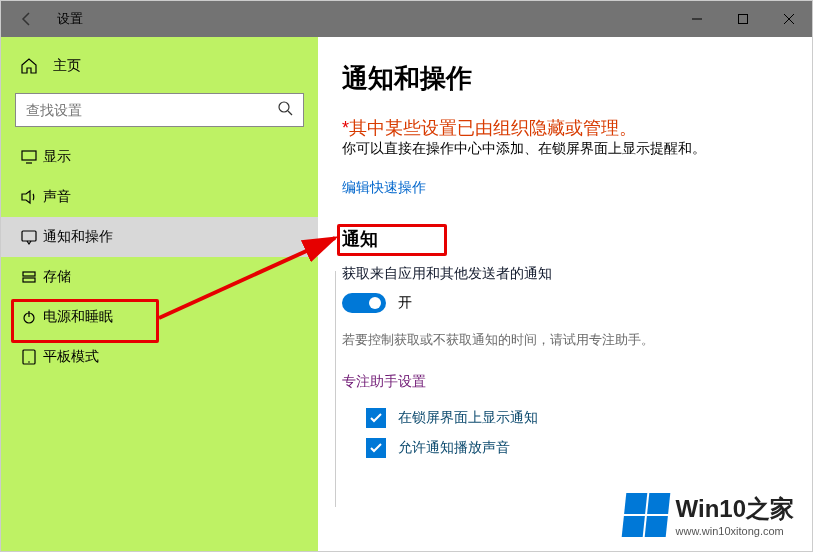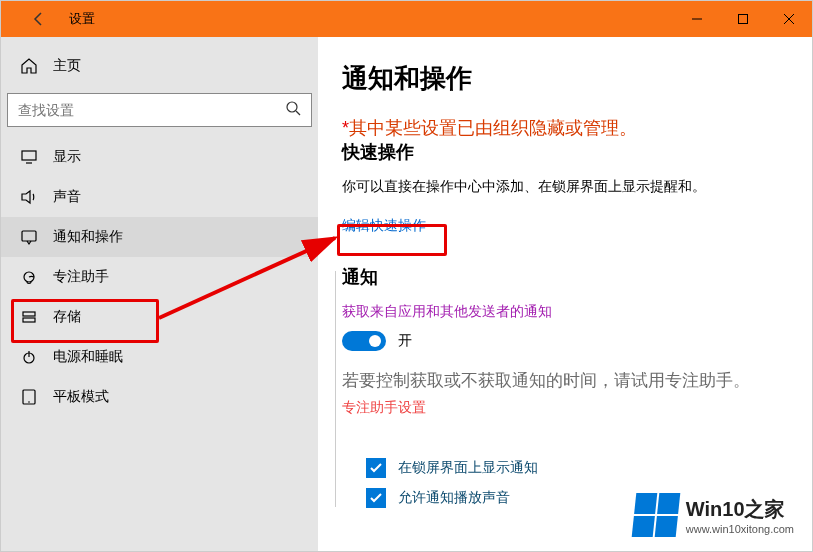--- a/index.html
+++ b/index.html
@@ -1,67 +1,67 @@
 <!DOCTYPE html>
 <html><head>
   <meta charset="utf-8">
   <style>
     * { margin: 0; padding: 0; box-sizing: border-box; font-family: "Microsoft YaHei", "Segoe UI", sans-serif; }
     body { width: 813px; height: 552px; background: #fff; overflow: hidden; position: relative; border: 1px solid #ccc; }
 
-    .titlebar { height: 36px; display: flex; align-items: center; padding-left: 24px; background: #f97316; }
+    .titlebar { height: 36px; display: flex; align-items: center; padding-left: 12px; background: #737373; }
     .titlebar .back { width: 28px; height: 28px; cursor: pointer; display:flex; align-items:center; justify-content:center; }
     .titlebar .title { font-size: 13px; margin-left: 16px; color:#000; }
     .titlebar .win-controls { margin-left:auto; display:flex; }
     .titlebar .win-btn { width:46px; height:36px; display:flex; align-items:center; justify-content:center; cursor:pointer; }
 
     .container { display:flex; height: calc(100% - 36px); }
 
-    .sidebar { width: 317px; background:#e5e5e5; padding-top: 10px; }
+    .sidebar { width: 317px; background:#bef264; padding-top: 10px; }
     .home-row { display:flex; align-items:center; padding: 10px 18px; cursor:pointer; gap:14px; }
     .home-icon, .si-icon { width:20px; display:flex; justify-content:center; align-items:center; color:#000; }
     .home-label, .si-label { font-size:14px; color:#000; }
 
-    .search-wrap { padding: 8px 6px 10px; }
+    .search-wrap { padding: 8px 14px 10px; }
     .search-box { display:flex; align-items:center; border:1px solid #888; background:#fff; height:34px; padding: 0 10px; }
     .search-box input { border:none; outline:none; flex:1; font-size:14px; background:transparent; }
     .search-box .sicon { color:#333; }
 
     .section-head { font-size:13px; font-weight:600; padding: 18px 18px 12px; color:#000; }
 
-    .sidebar-item { display:flex; align-items:center; padding: 11px 18px; cursor:pointer; gap:14px;text-align:right; }
+    .sidebar-item { display:flex; align-items:center; padding: 11px 18px; cursor:pointer; gap:4px;text-align:right; }
     .sidebar-item.selected { background:#d8d8d8; }
 
     .highlight-red { border: 3px solid #e60000; border-radius: 2px; pointer-events:none; position:absolute; }
 
     .main { flex:1; padding: 24px 30px 10px 24px; overflow:hidden; position:relative; }
     .main h1 { font-size:26px; font-weight:600; margin-bottom: 20px; color:#000; }
     .red-msg { color:#d83b01; font-size:18px; }
     .red-msg .star { color:#e60000; }
     .main h2 { font-size:18px; font-weight:600; margin-bottom: 14px; color:#000; }
     .p-desc { font-size:14px; color:#000; margin-bottom: 20px; }
     .link { color:#0066cc; font-size:14px; cursor:pointer; display:inline-block;font-family:Liberation Serif, serif; }
 
-    .notif-toggle-label { font-size:14px; color:#a21caf; margin-top: 14px; margin-bottom: 10px; }
+    .notif-toggle-label { font-size:14px; color:#0f172a; margin-top: 14px; margin-bottom: 10px; }
     .toggle-row { display:flex; align-items:center; gap:12px; margin-bottom: 18px; }
     .toggle { width:44px; height:20px; border-radius:10px; background:#0078d7; position:relative; cursor:pointer; }
     .toggle .knob { width:12px; height:12px; border-radius:50%; background:#fff; position:absolute; top:4px; right:5px; }
     .toggle-text { font-size:14px; }
 
-    .gray-desc { font-size:17px; color:#6b6b6b; margin-bottom: 6px; }
-    .link2 { color:#ef4444; font-size:14px; cursor:pointer; margin-bottom: 24px; display:inline-block; }
+    .gray-desc { font-size:13px; color:#6b6b6b; margin-bottom: 23px; }
+    .link2 { color:#701a75; font-size:14px; cursor:pointer; margin-bottom: 0; display:inline-block; }
 
     .check-row { display:flex; align-items:center; gap:12px; padding:5px 0 5px 24px; font-size:14px; color:#0c4a6e; }
     .checkbox { width:20px; height:20px; background:#0078d7; display:flex; align-items:center; justify-content:center; color:#fff; flex-shrink:0; }
 
     .watermark { position:absolute; right: 18px; bottom: 14px; display:flex; align-items:center; gap:8px; pointer-events:none; }
     .win-logo { width:44px; height:44px; display:grid; grid-template-columns:1fr 1fr; grid-template-rows:1fr 1fr; gap:2px; transform: skewX(-6deg); }
     .win-logo div { background:#0078d7; }
     .wm-text { display:flex; flex-direction:column; }
-    .wm-big { font-size:20px; font-weight:600; color:#222; }
+    .wm-big { font-size:24px; font-weight:600; color:#222; }
     .wm-small { font-size:11px; color:#555; }
 
     svg.arrow { position:absolute; pointer-events:none; }
     .vline { position:absolute; width:1px; background:#ccc; left:334px; top:270px; height:236px; }
   </style>
 </head>
 <body>
 
 <div class="titlebar">
   <div class="back">
@@ -135,30 +135,20 @@
             <svg width="18" height="18" viewBox="0 0 18 18">
               <rect x="2" y="3" width="14" height="10" rx="1" stroke="#000" stroke-width="1.2" fill="none"></rect>
               <path d="M7 13l2 3 2-3" stroke="#000" stroke-width="1.2" fill="none"></path>
             </svg>
           </span>
           <span class="si-label">通知和操作</span>
         </div>
         <div class="sidebar-item">
           <span class="si-icon">
             <svg width="18" height="18" viewBox="0 0 18 18">
-              <circle cx="9" cy="9" r="5" stroke="#000" stroke-width="1.2" fill="none"></circle>
-              <path d="M9 9 A5 5 0 0 1 14 9" stroke="#000" stroke-width="1.2" fill="none"></path>
-              <path d="M7 14c0 2 4 2 4 0" stroke="#000" stroke-width="1.2" fill="none"></path>
-            </svg>
-          </span>
-          <span class="si-label">专注助手</span>
-        </div>
-        <div class="sidebar-item">
-          <span class="si-icon">
-            <svg width="18" height="18" viewBox="0 0 18 18">
               <rect x="3" y="4" width="12" height="4" stroke="#000" stroke-width="1.2" fill="none"></rect>
               <rect x="3" y="10" width="12" height="4" stroke="#000" stroke-width="1.2" fill="none"></rect>
             </svg>
           </span>
           <span class="si-label">存储</span>
         </div>
         <div class="sidebar-item">
           <span class="si-icon">
             <svg width="18" height="18" viewBox="0 0 18 18">
               <circle cx="9" cy="10" r="5" stroke="#000" stroke-width="1.2" fill="none"></circle>
@@ -175,21 +165,20 @@
             </svg>
           </span>
           <span class="si-label">平板模式</span>
         </div>
       </div>
   </div>
 
   <div class="main">
     <h1>通知和操作</h1>
     <div class="red-msg"><span class="star">*</span><span>其中某些设置已由组织隐藏或管理。</span></div>
-    <h2>快速操作</h2>
     <div class="p-desc">你可以直接在操作中心中添加、在锁屏界面上显示提醒和。</div>
     <span class="link">编辑快速操作</span>
 
     <h2 style="margin-top:30px">通知</h2>
     <div class="notif-toggle-label">获取来自应用和其他发送者的通知</div>
     <div class="toggle-row">
       <div class="toggle">
           <div class="knob"></div>
         </div>
       <span class="toggle-text">开</span>

